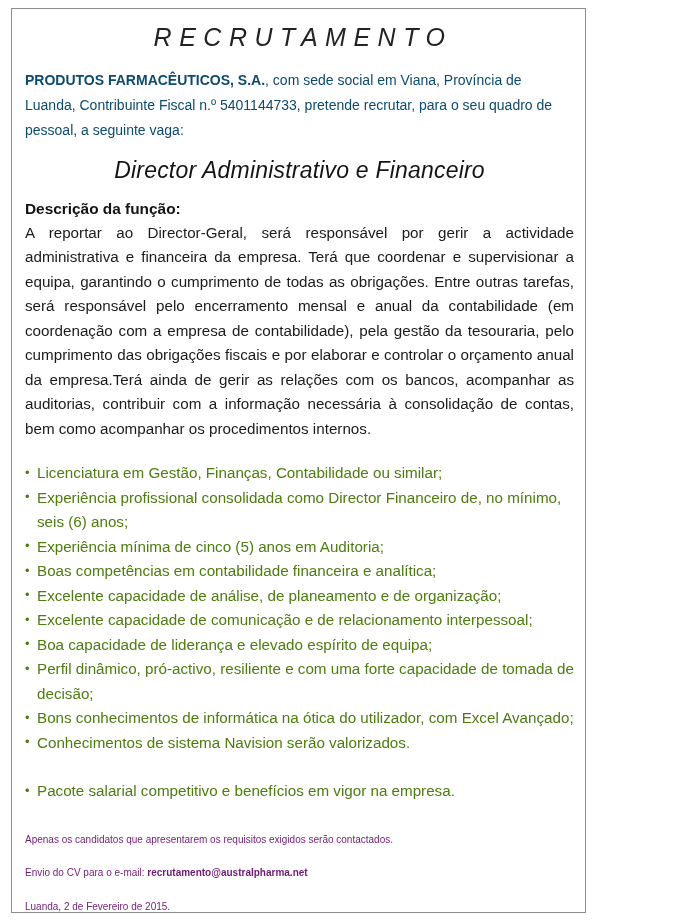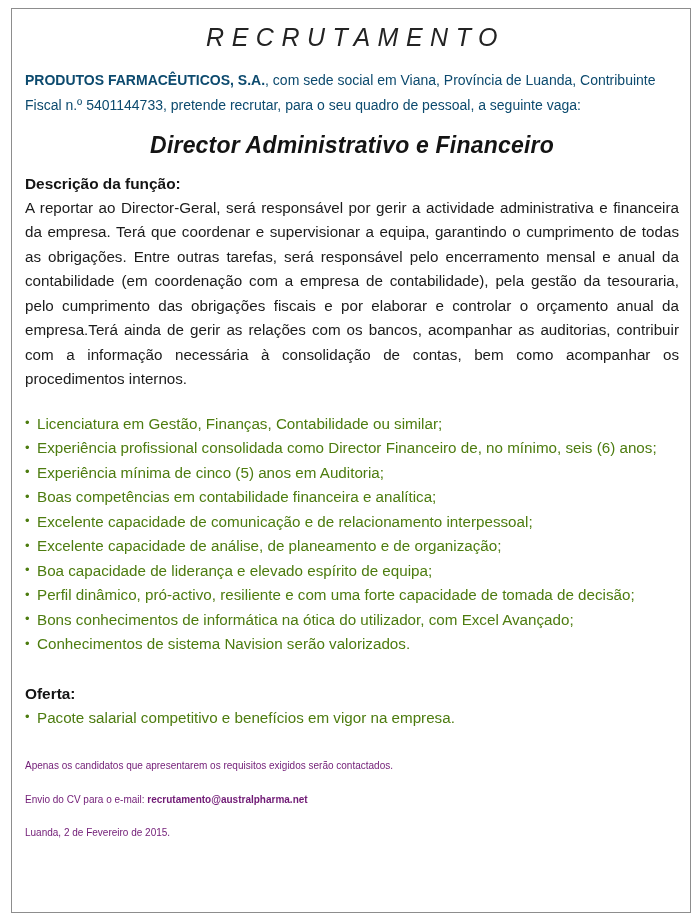--- a/index.html
+++ b/index.html
@@ -12,21 +12,21 @@
     height: 922px;
     font-family: "Liberation Sans", sans-serif;
     color: #1b1b1b;
     -webkit-font-smoothing: antialiased;
   }
 
   .ad-frame {
     position: absolute;
     left: 11px;
     top: 8px;
-    width: 680px;
+    width: 575px;
     height: 905px;
     box-sizing: border-box;
     border: 1px solid #8d8d8d;
     background: #ffffff;
     overflow: hidden;
   }
 
   .ad-inner {
     padding: 0 11px 0 13px;
     box-sizing: border-box;
@@ -53,21 +53,21 @@
     line-height: 25px;
     margin-top: 16px;
     text-align: left;
     color: #0c4a6e;
   }
   .intro b { font-weight: bold; }
 
   
   .job-title {
     text-align: center;
-    font-weight: bold;
+    font-weight: normal;
     font-style: italic;
     font-size: 23px;
     letter-spacing: 0.2px;
     margin-top: 8px;
     color: #141414;
     white-space: nowrap;
   }
 
   
   .sect-head {
@@ -148,31 +148,30 @@
     <div class="sect-head">Descrição da função:</div>
     <p class="body-just">A reportar ao Director-Geral, será responsável por gerir a actividade administrativa e financeira da empresa. Terá que coordenar e supervisionar a equipa, garantindo o cumprimento de todas as obrigações. Entre outras tarefas, será responsável pelo encerramento mensal e anual da contabilidade (em coordenação com a empresa de contabilidade), pela gestão da tesouraria, pelo cumprimento das obrigações fiscais e por elaborar e controlar o orçamento anual da empresa.Terá ainda de gerir as relações com os bancos, acompanhar as auditorias, contribuir com a informação necessária à consolidação de contas, bem como acompanhar os procedimentos internos.</p>
 
     <div class="gap-md"></div>
 
     <ul class="bullets">
       <li>Licenciatura em Gestão, Finanças, Contabilidade ou similar;</li>
       <li>Experiência profissional consolidada como Director Financeiro de, no mínimo, seis (6) anos;</li>
       <li>Experiência mínima de cinco (5) anos em Auditoria;</li>
       <li>Boas competências em contabilidade financeira e analítica;</li>
+      <li>Excelente capacidade de análise, de planeamento e de organização;</li>
       <li>Excelente capacidade de comunicação e de relacionamento interpessoal;</li>
-      <li>Excelente capacidade de análise, de planeamento e de organização;</li>
       <li>Boa capacidade de liderança e elevado espírito de equipa;</li>
       <li>Perfil dinâmico, pró-activo, resiliente e com uma forte capacidade de tomada de decisão;</li>
       <li>Bons conhecimentos de informática na ótica do utilizador, com Excel Avançado;</li>
       <li>Conhecimentos de sistema Navision serão valorizados.</li>
     </ul>
 
     <div class="gap-lg"></div>
 
-    <div class="sect-head tight">Oferta:</div>
     <ul class="bullets">
       <li>Pacote salarial competitivo e benefícios em vigor na empresa.</li>
     </ul>
 
     <div class="gap-lg"></div>
 
     <div class="footer-line">Apenas os candidatos que apresentarem os requisitos exigidos serão contactados.</div>
 
     <div class="gap-sm"></div>
 

